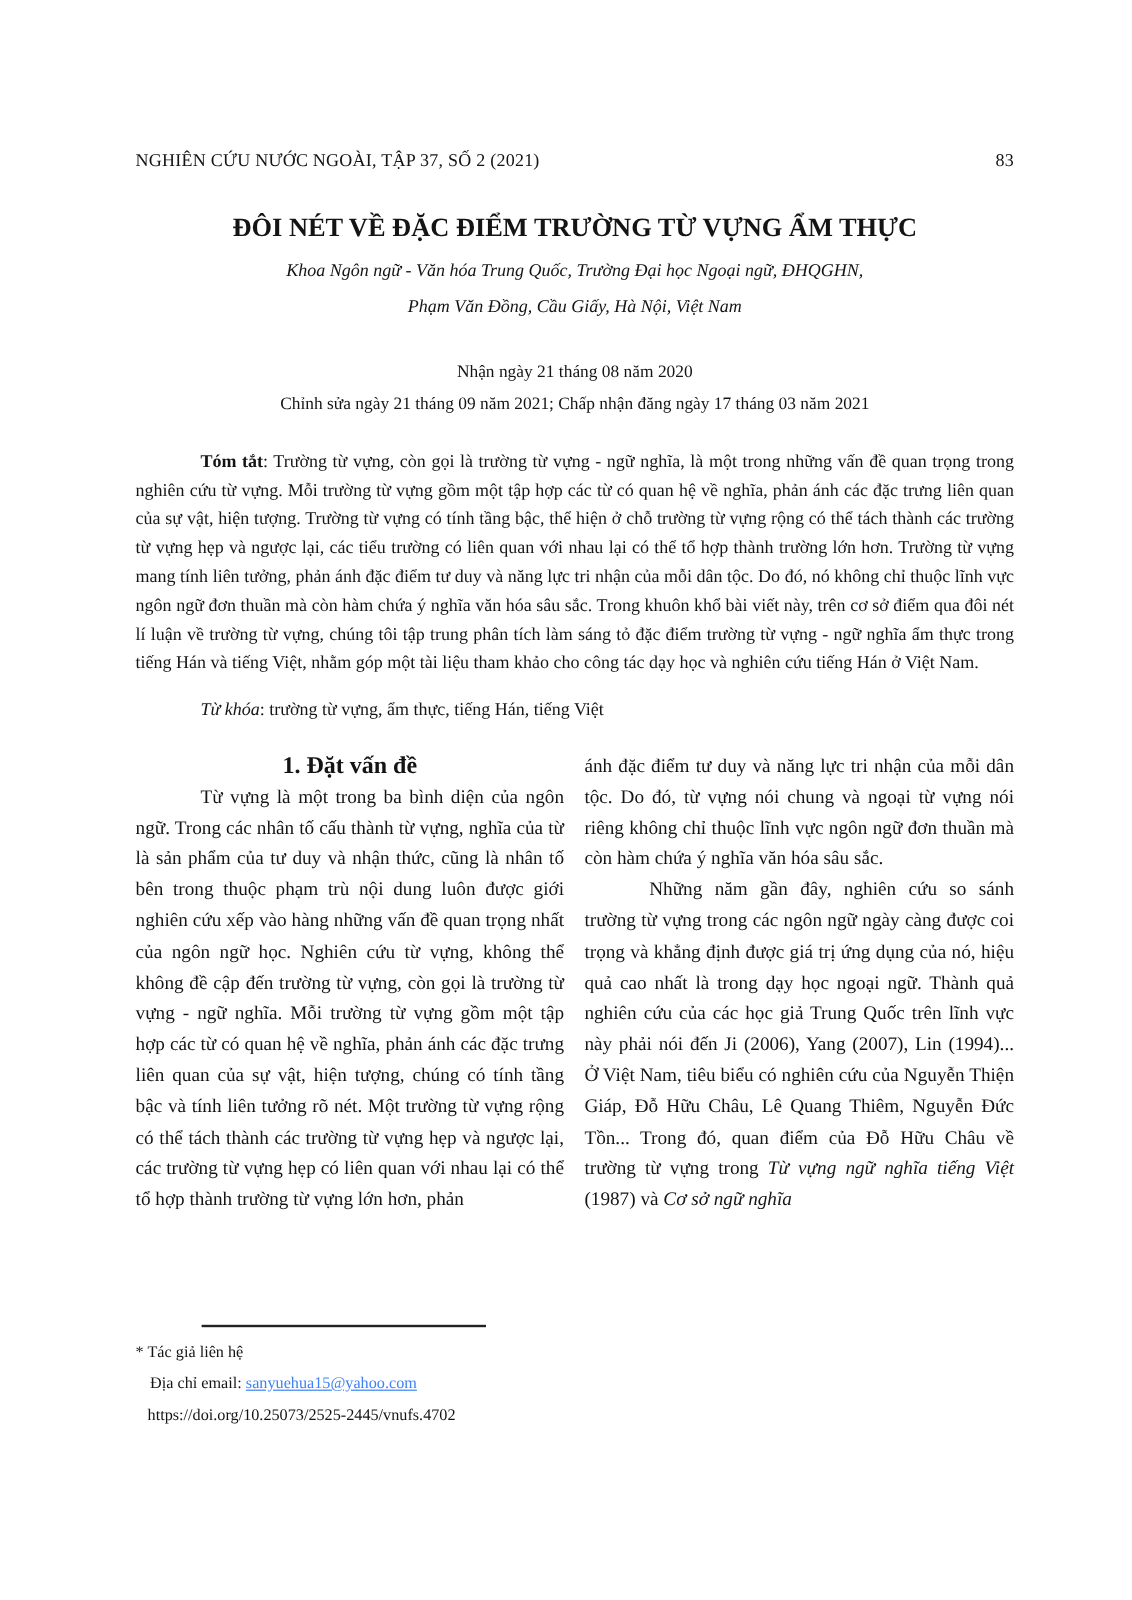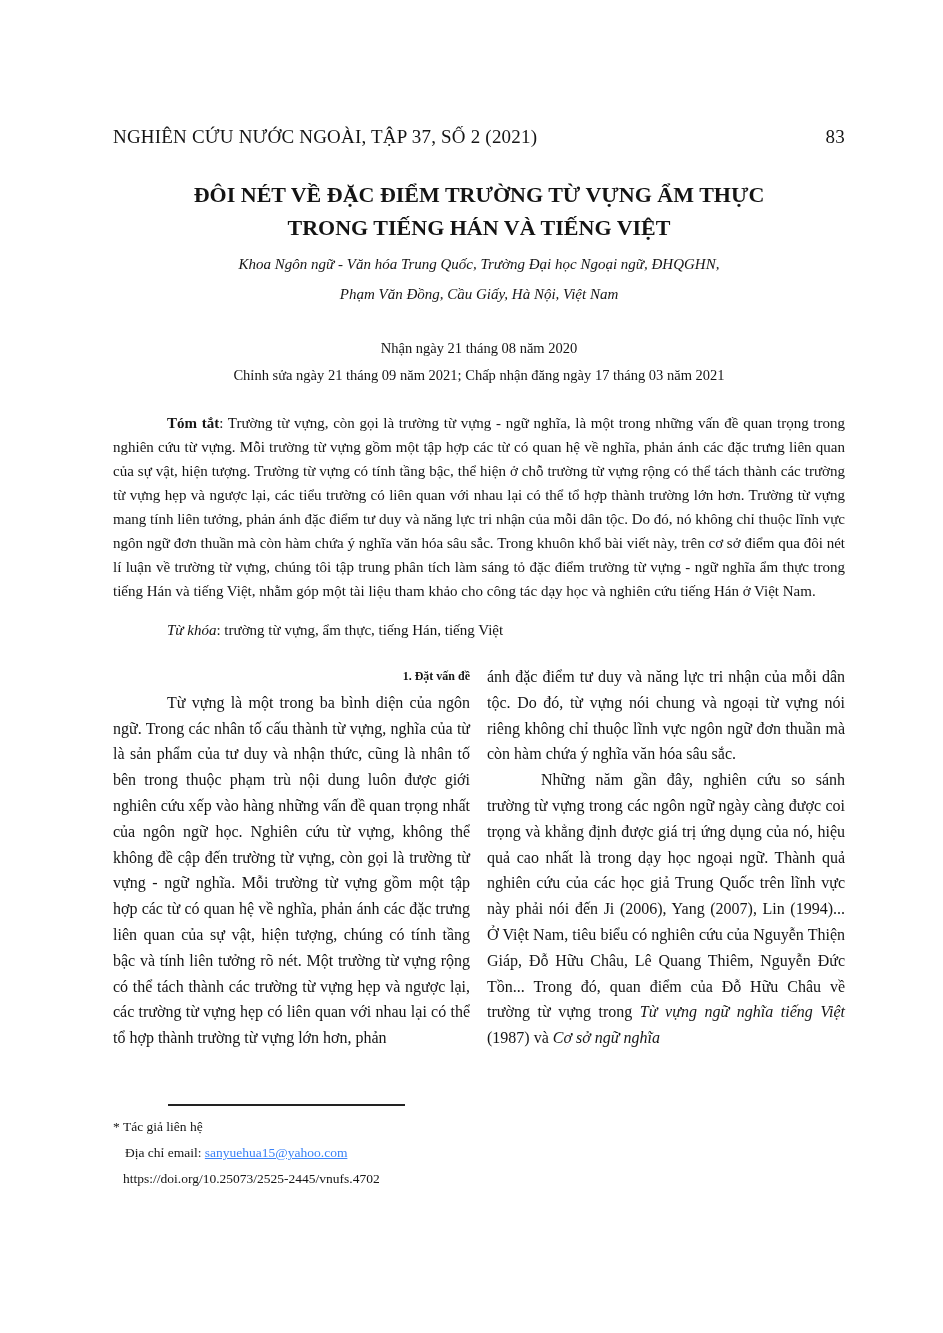--- a/index.html
+++ b/index.html
@@ -8,21 +8,21 @@
     width:943px;height:1333px;
     background:#ffffff;
     box-sizing:border-box;
     padding:126px 98px 0 113px;
     font-family:"Liberation Serif","DejaVu Serif",serif;
     color:#141414;
     overflow:hidden;
   }
   .running-head{
     display:flex;justify-content:space-between;align-items:center;
-    font-size:19px;letter-spacing:.2px;font-family:Liberation Serif, serif;
+    font-size:15px;letter-spacing:.2px;font-family:Liberation Serif, serif;
   }
   .article-title{
     margin:30px 0 0 0;
     font-size:22px;font-weight:bold;
     text-align:center;line-height:33px;
   }
   .author{margin-top:24px;text-align:center;font-size:17.5px;}
   .affiliation{margin-top:5px;text-align:center;font-style:italic;font-size:15px;line-height:30px;}
   .dates{margin-top:26px;text-align:center;font-size:14.5px;line-height:27px;}
   .abstract{
@@ -36,21 +36,21 @@
     font-size:15px;line-height:24px;
     text-indent:54px;
   }
   .keywords .label{font-style:italic;}
   .columns{
     margin-top:22px;
     display:flex;gap:17px;
   }
   .col{width:357px;font-size:16px;line-height:25.8px;text-align:justify;}
   .col-right{width:358px;}
-  .section-heading{font-weight:bold;font-size:12px;margin:0 0 13px 0;text-align:right;}
+  .section-heading{font-weight:bold;font-size:20px;margin:0 0 13px 0;text-align:center;}
   .col p{margin:0;}
   .indent{text-indent:54px;}
   .ital{font-style:italic;}
   .footnote{
     position:absolute;left:113px;top:1104px;width:420px;
     font-size:13.5px;line-height:26px;
   }
   .footnote-rule{
     width:237px;border:0;border-top:2px solid #222;
     margin:0 0 8px 55px;
@@ -64,21 +64,20 @@
 
 <div class="page">
 
   <div class="running-head">
     <span>NGHIÊN CỨU NƯỚC NGOÀI, TẬP 37, SỐ 2 (2021)</span>
     <span>83</span>
   </div>
 
   <h1 class="article-title">
     <div>ĐÔI NÉT VỀ ĐẶC ĐIỂM TRƯỜNG TỪ VỰNG ẨM THỰC</div>
-    <div>TRONG TIẾNG HÁN VÀ TIẾNG VIỆT</div>
   </h1>
 
 
   <div class="affiliation">
     <div>Khoa Ngôn ngữ - Văn hóa Trung Quốc, Trường Đại học Ngoại ngữ, ĐHQGHN,</div>
     <div>Phạm Văn Đồng, Cầu Giấy, Hà Nội, Việt Nam</div>
   </div>
 
   <div class="dates">
     <div>Nhận ngày 21 tháng 08 năm 2020</div>

